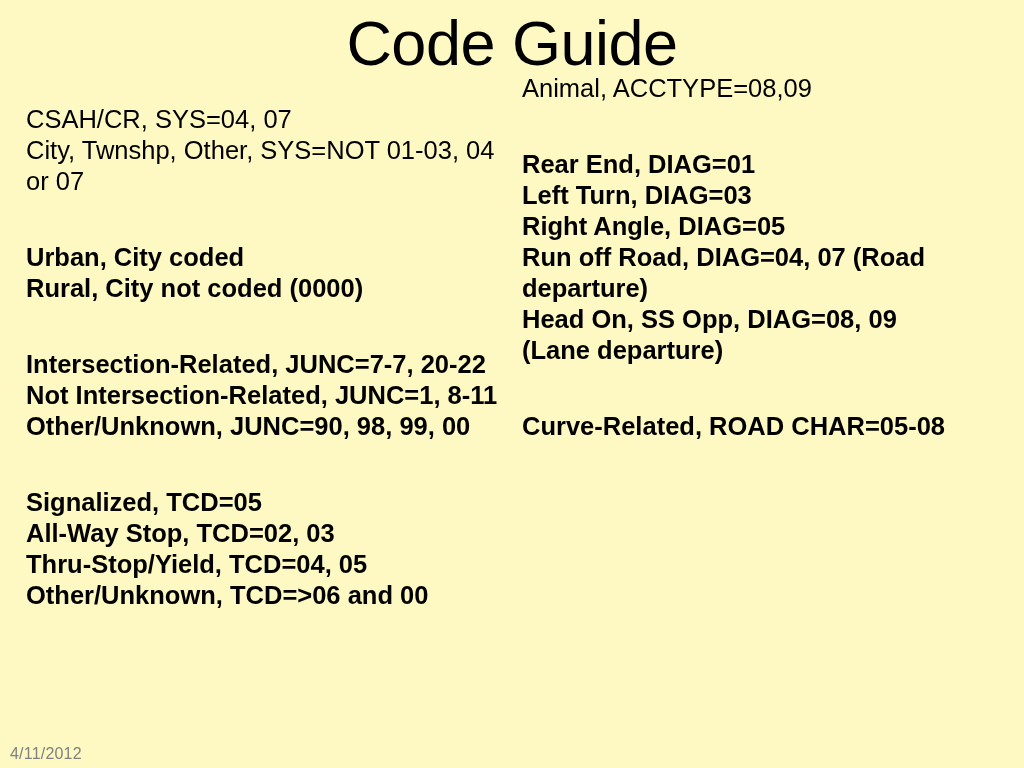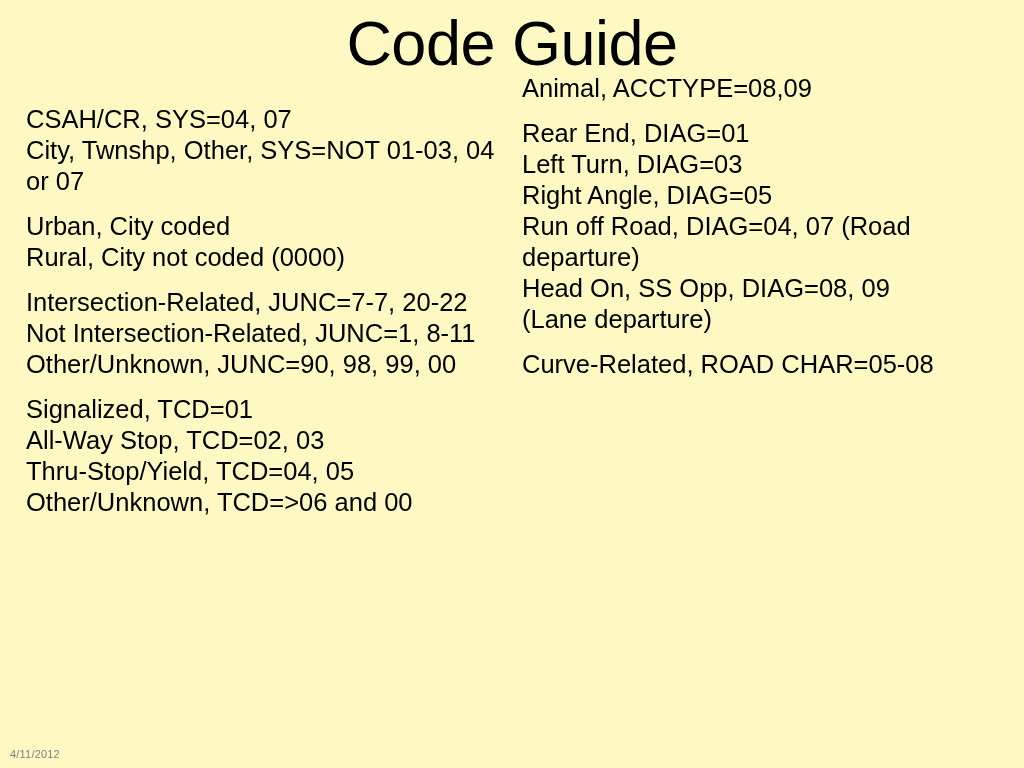--- a/index.html
+++ b/index.html
@@ -48,31 +48,32 @@
   #col-right {
     left: 522px;
     top: 73px;
     width: 432px;
   }
   .para {
     margin: 0;
     padding: 0;
   }
   .para + .para {
-    margin-top: 14px;
+    margin-top: 45px;
+    font-weight: bold;
   }
   .line {
     display: block;
     white-space: normal;
   }
   #footer-date {
     position: absolute;
     left: 10px;
     top: 745px;
-    font-size: 11px;
+    font-size: 16px;
     color: #808080;
     line-height: 18px;
     letter-spacing: 0.2px;
   }
 </style>
 </head>
 <body>
 
 <div id="slide">
 
@@ -86,21 +87,21 @@
     <div class="para">
       <span class="line">Urban, City coded</span>
       <span class="line">Rural, City not coded (0000)</span>
     </div>
     <div class="para">
       <span class="line">Intersection-Related, JUNC=7-7, 20-22</span>
       <span class="line">Not Intersection-Related, JUNC=1, 8-11</span>
       <span class="line">Other/Unknown, JUNC=90, 98, 99, 00</span>
     </div>
     <div class="para">
-      <span class="line">Signalized, TCD=01</span>
+      <span class="line">Signalized, TCD=05</span>
       <span class="line">All-Way Stop, TCD=02, 03</span>
       <span class="line">Thru-Stop/Yield, TCD=04, 05</span>
       <span class="line">Other/Unknown, TCD=&gt;06 and 00</span>
     </div>
   </div>
 
   <div class="body-col" id="col-right">
     <div class="para">
       <span class="line">Animal, ACCTYPE=08,09</span>
     </div>

